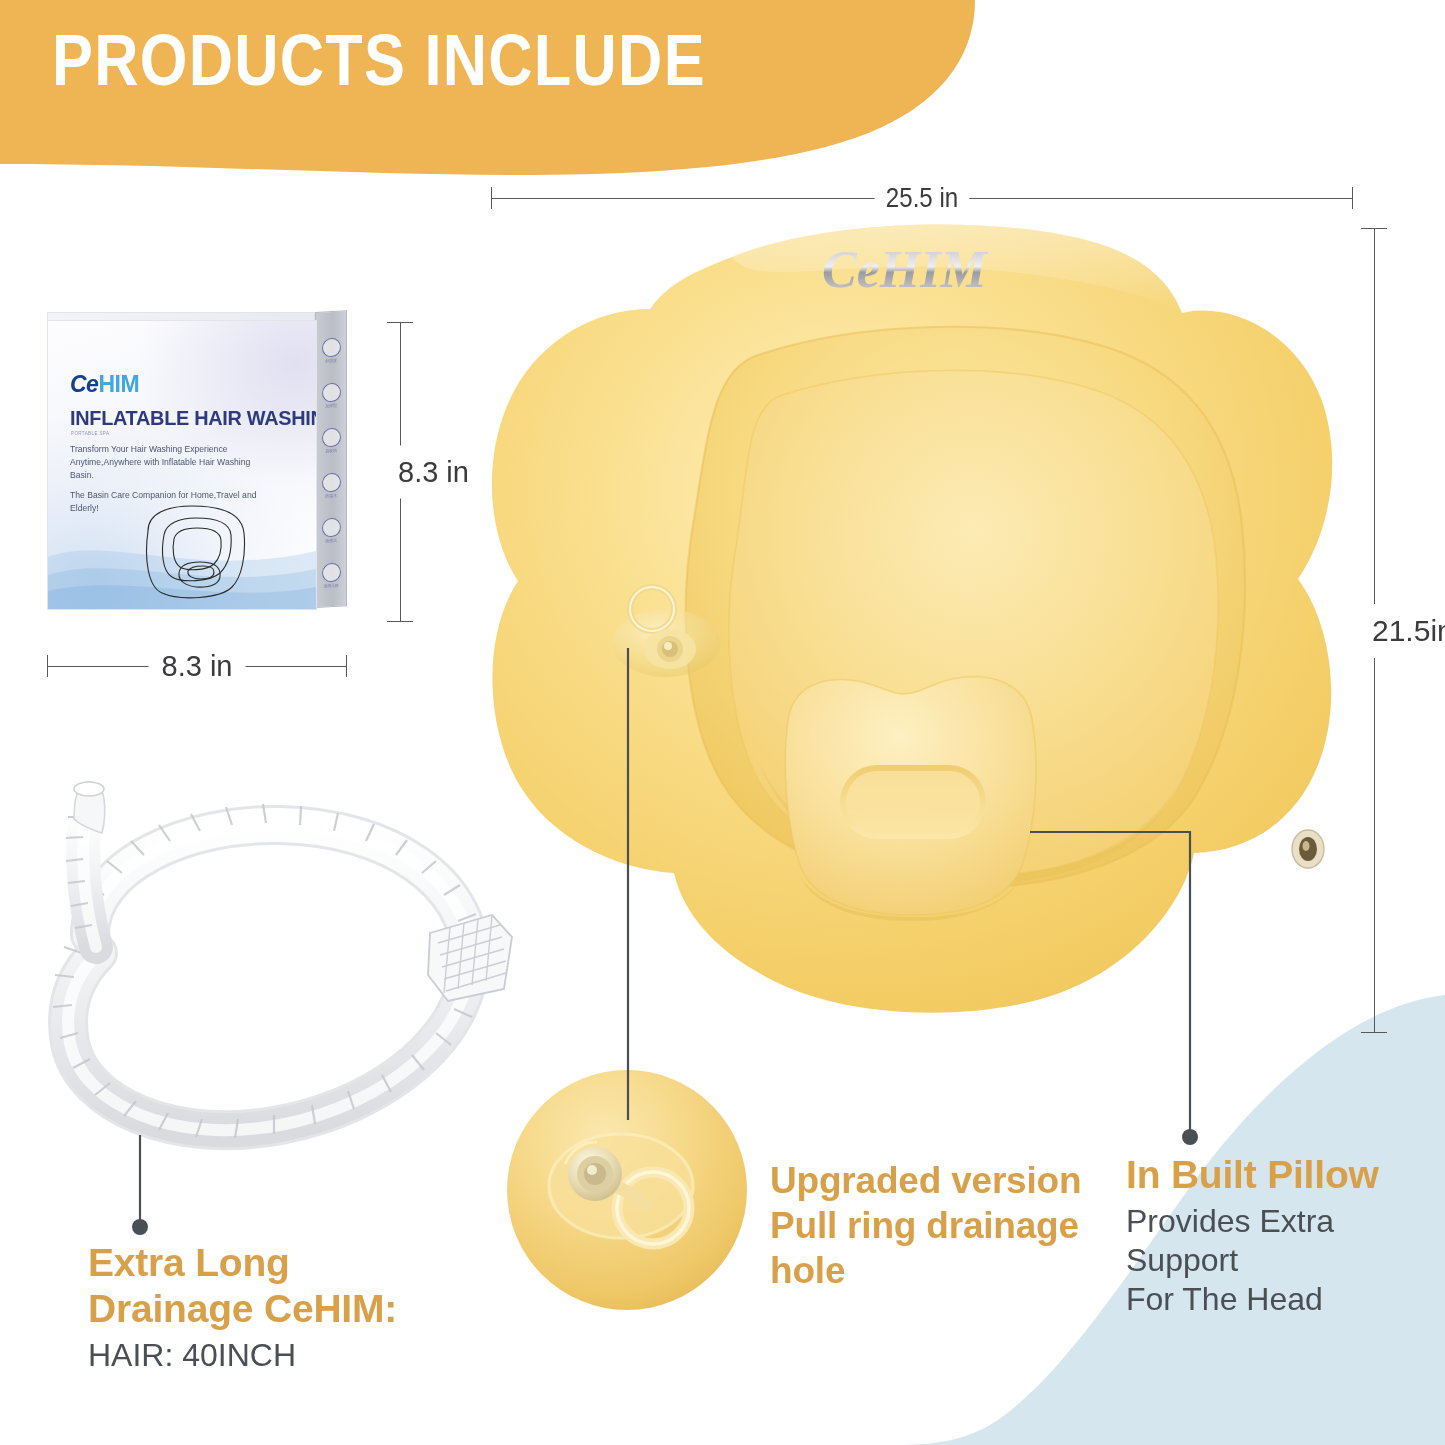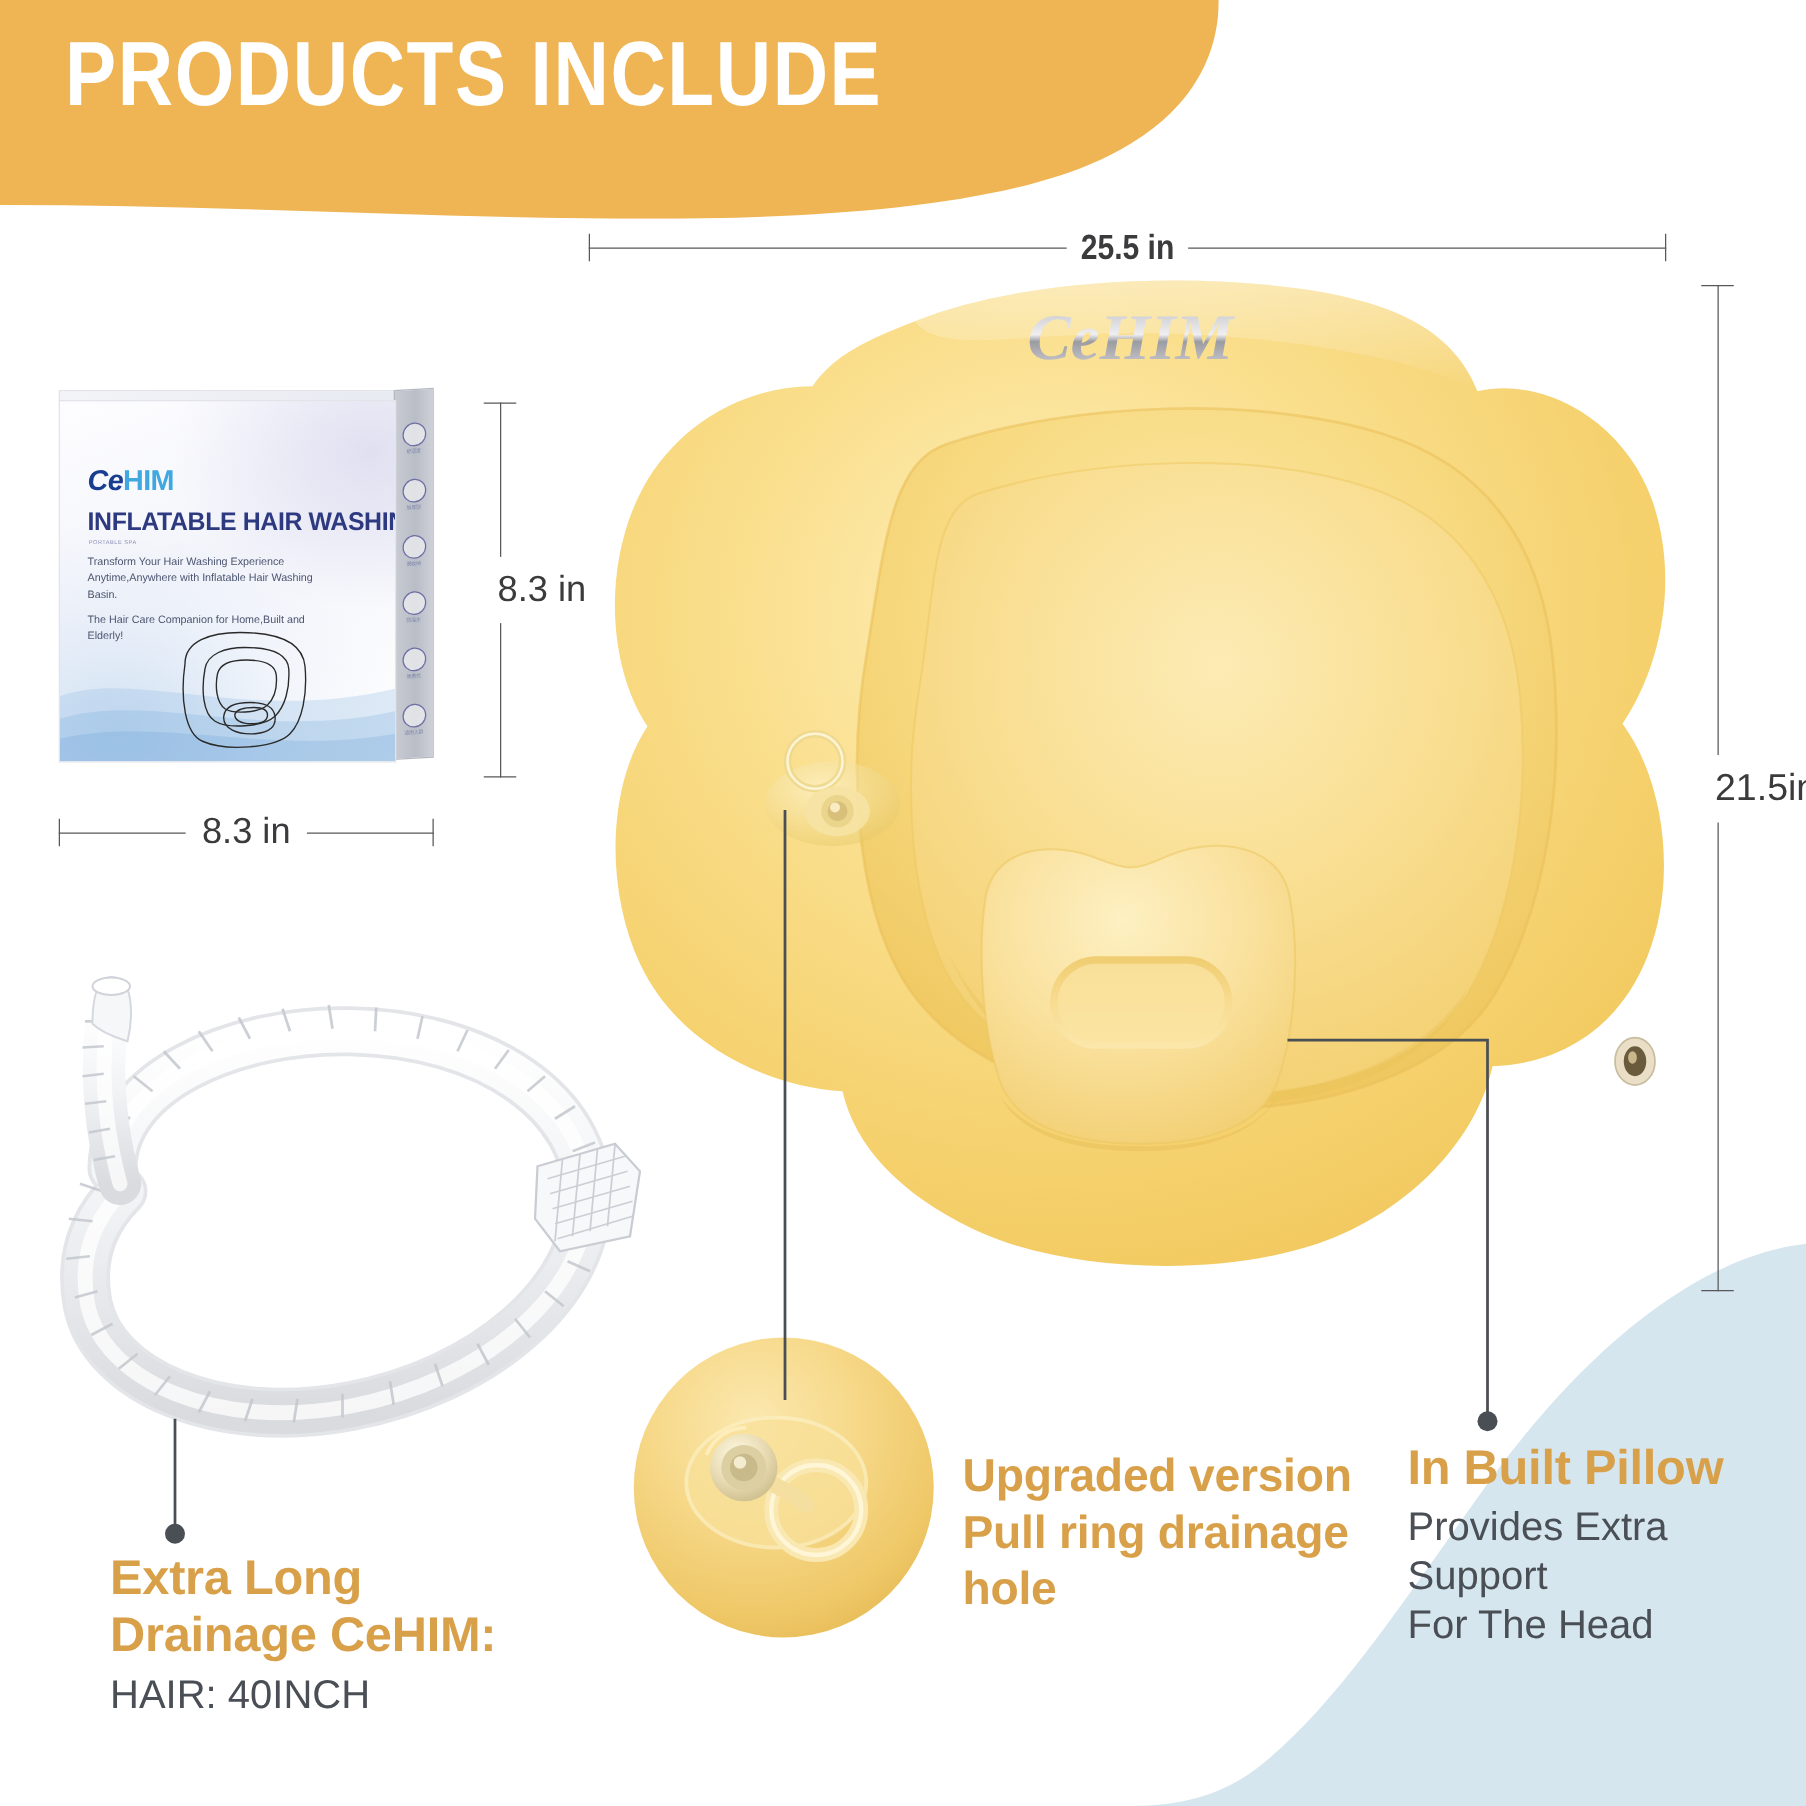--- a/index.html
+++ b/index.html
@@ -45,21 +45,21 @@
   }
   .dimline-v{position:absolute;left:22px;top:0;bottom:0;width:1px;background:#58585a;}
   .cap-t,.cap-b{position:absolute;left:22px;width:26px;height:1px;background:#58585a;transform:translateX(-50%);}
   .cap-t{top:0;} .cap-b{bottom:0;}
   .dim-v-label{
     position:absolute;left:22px;top:50%;transform:translate(-8px,-50%);
     background:#ffffff;padding:10px 6px;color:#3b3b3d;font-size:29px;white-space:nowrap;
   }
 
   
-  .dim-h-basin{position:absolute;left:471px;top:170px;width:862px;height:56px;font-weight:bold;}
+  .dim-h-basin{position:absolute;left:491px;top:170px;width:862px;height:56px;}
   .dim-h-basin .dim-h-label{font-size:28px;transform:translate(-50%,-50%) scaleX(0.86);letter-spacing:0px;}
   .dim-v-basin{position:absolute;left:1352px;top:228px;height:805px;width:120px;}
   .dim-v-basin .dim-v-label{font-size:30px;}
 
   
   .basin{position:absolute;left:470px;top:205px;width:880px;height:840px;}
 
   
   .hose{position:absolute;left:18px;top:775px;width:500px;height:430px;}
 
@@ -178,21 +178,21 @@
         <path d="M0,74 C80,56 170,88 268,70 L268,92 L0,92 Z" fill="rgba(96,156,214,0.22)"></path>
       </svg>
 
       <div class="box-logo">
         <span class="ce">Ce</span><span class="him">HIM</span>
       </div>
       <div class="box-title">INFLATABLE HAIR WASHING BASIN</div>
       <div class="box-micro">PORTABLE SPA</div>
       <div class="box-desc">
         <p>Transform Your Hair Washing Experience Anytime,Anywhere with Inflatable Hair Washing Basin.</p>
-        <p>The Hair Care Companion for Home,Built and Elderly!</p>
+        <p>The Basin Care Companion for Home,Travel and Elderly!</p>
       </div>
 
       <svg class="box-art" viewBox="0 0 140 105">
         <g fill="none" stroke="#2a2a2a" stroke-width="1.1" stroke-linejoin="round">
           <path d="M24,30 C24,12 44,5 68,5 C96,5 118,12 120,32 C122,54 118,76 108,86 C96,98 56,100 38,92 C24,86 20,58 24,30 Z"></path>
           <path d="M40,34 C42,22 56,17 72,17 C92,17 106,22 107,34 C108,50 104,64 96,72 C86,81 58,82 48,76 C38,70 37,50 40,34 Z"></path>
           <path d="M50,38 C52,30 62,27 73,27 C87,27 96,30 97,39 C98,50 95,58 90,63 C82,70 62,70 56,66 C49,61 48,48 50,38 Z"></path>
           <path d="M55,72 C56,64 64,61 76,61 C88,61 95,64 96,72 C97,80 92,85 80,86 C66,87 54,82 55,72 Z"></path>
           <path d="M64,70 C66,66 72,65 79,65 C86,65 90,67 90,71 C90,76 85,78 77,78 C69,78 63,75 64,70 Z"></path>
         </g>

